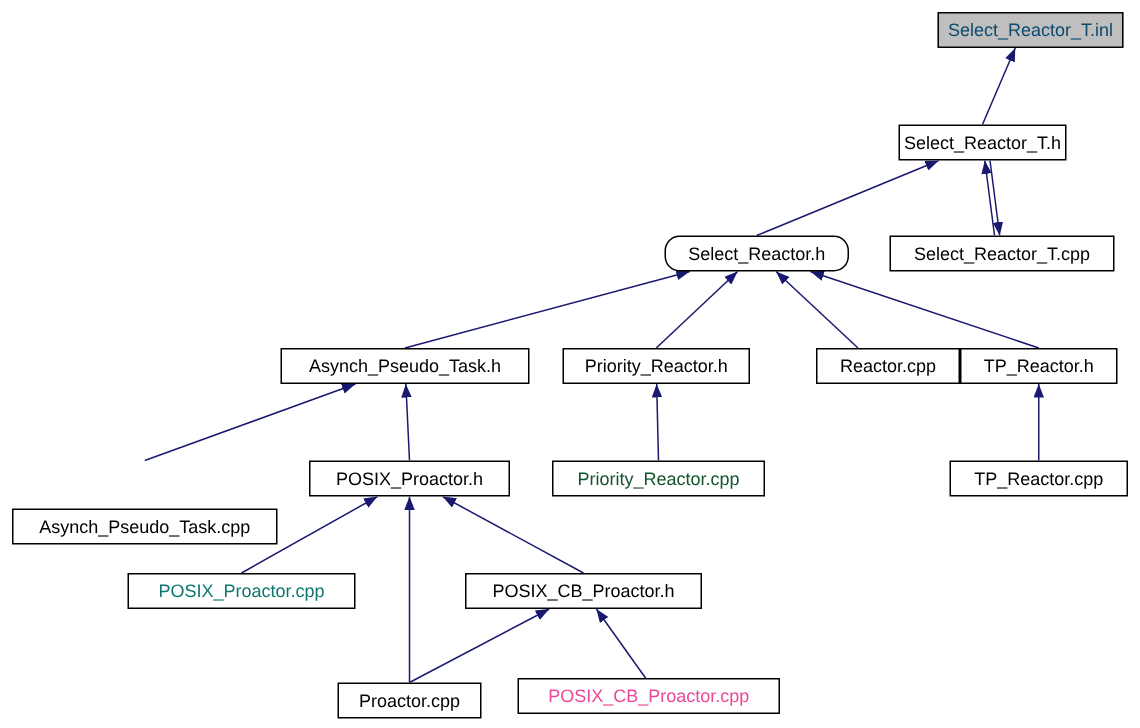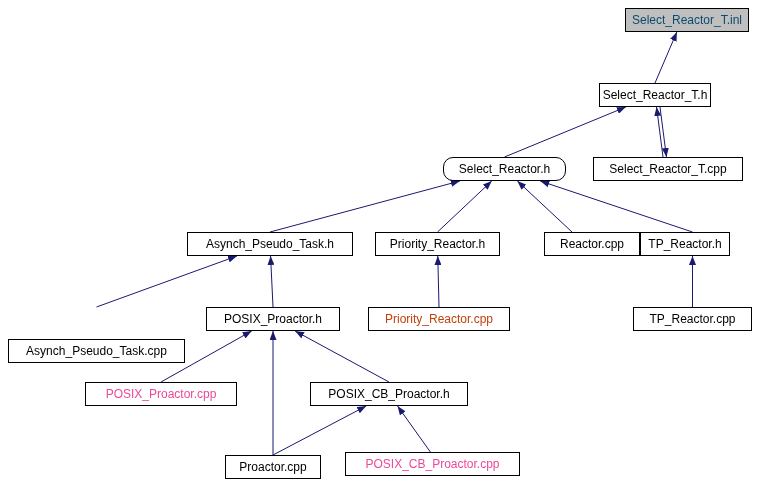--- a/index.html
+++ b/index.html
@@ -66,22 +66,22 @@
       <line x1="273" y1="455" x2="366.1803278688525" y2="406" stroke="#191970" stroke-width="1" marker-end="url(#arrow)"></line>
       <line x1="432.5" y1="455" x2="397.55737704918033" y2="406" stroke="#191970" stroke-width="1" marker-end="url(#arrow)"></line>
     </svg>
     <div class="node hl" style="left: 625px; top: 8px; width: 124px; height: 24px; border-color: rgb(0, 0, 0); background: rgb(191, 191, 191); color: #0c4a6e;">Select_Reactor_T.inl</div>
     <div class="node" style="left: 599px; top: 83px; width: 112px; height: 24px; border-color: rgb(0, 0, 0); background: rgb(255, 255, 255); color: rgb(0, 0, 0);">Select_Reactor_T.h</div>
     <div class="node" style="left: 443px; top: 157px; width: 123px; height: 24px; border-color: rgb(0, 0, 0); background: rgb(255, 255, 255); color: rgb(0, 0, 0); border-radius: 10px;">Select_Reactor.h</div>
     <div class="node" style="left: 593px; top: 157px; width: 150px; height: 24px; border-color: rgb(0, 0, 0); background: rgb(255, 255, 255); color: rgb(0, 0, 0);">Select_Reactor_T.cpp</div>
     <div class="node" style="left: 187px; top: 232px; width: 166px; height: 24px; border-color: rgb(0, 0, 0); background: rgb(255, 255, 255); color: rgb(0, 0, 0);">Asynch_Pseudo_Task.h</div>
     <div class="node" style="left: 375px; top: 232px; width: 125px; height: 24px; border-color: rgb(0, 0, 0); background: rgb(255, 255, 255); color: rgb(0, 0, 0);">Priority_Reactor.h</div>
     <div class="node" style="left: 524px; top: 232px; width: 96px; height: 24px; border-color: rgb(0, 0, 0); background: rgb(255, 255, 255); color: rgb(0, 0, 0); margin-left: 20px;">Reactor.cpp</div>
-    <div class="node" style="left: 640px; top: 232px; width: 90px; height: 24px; border-color: rgb(0, 0, 0); background: rgb(255, 255, 255); color: rgb(0, 0, 0);">TP_Reactor.h</div>
+    <div class="node" style="left: 640px; top: 232px; width: 105px; height: 24px; border-color: rgb(0, 0, 0); background: rgb(255, 255, 255); color: rgb(0, 0, 0);">TP_Reactor.h</div>
     <div class="node" style="left: 8px; top: 307px; width: 177px; height: 24px; border-color: rgb(0, 0, 0); background: rgb(255, 255, 255); color: rgb(0, 0, 0); margin-top: 32px;">Asynch_Pseudo_Task.cpp</div>
     <div class="node" style="left: 206px; top: 307px; width: 134px; height: 24px; border-color: rgb(0, 0, 0); background: rgb(255, 255, 255); color: rgb(0, 0, 0);">POSIX_Proactor.h</div>
-    <div class="node" style="left: 368px; top: 307px; width: 142px; height: 24px; border-color: rgb(0, 0, 0); background: rgb(255, 255, 255); color: #c2410c;">Priority_Reactor.cpp</div>
+    <div class="node" style="left: 368px; top: 307px; width: 142px; height: 24px; border-color: rgb(0, 0, 0); background: rgb(255, 255, 255); color: #14532d;">Priority_Reactor.cpp</div>
     <div class="node" style="left: 633px; top: 307px; width: 119px; height: 24px; border-color: rgb(0, 0, 0); background: rgb(255, 255, 255); color: rgb(0, 0, 0);">TP_Reactor.cpp</div>
-    <div class="node" style="left: 85px; top: 382px; width: 152px; height: 24px; border-color: rgb(0, 0, 0); background: rgb(255, 255, 255); color: #ec4899;">POSIX_Proactor.cpp</div>
+    <div class="node" style="left: 85px; top: 382px; width: 152px; height: 24px; border-color: rgb(0, 0, 0); background: rgb(255, 255, 255); color: #0f766e;">POSIX_Proactor.cpp</div>
     <div class="node" style="left: 310px; top: 382px; width: 158px; height: 24px; border-color: rgb(0, 0, 0); background: rgb(255, 255, 255); color: rgb(0, 0, 0);">POSIX_CB_Proactor.h</div>
     <div class="node" style="left: 225px; top: 455px; width: 96px; height: 24px; border-color: rgb(0, 0, 0); background: rgb(255, 255, 255); color: rgb(0, 0, 0);">Proactor.cpp</div>
     <div class="node" style="left: 345px; top: 452px; width: 175px; height: 24px; border-color: rgb(0, 0, 0); background: rgb(255, 255, 255); color: #ec4899;">POSIX_CB_Proactor.cpp</div>
   </div>
 
 </body></html>

